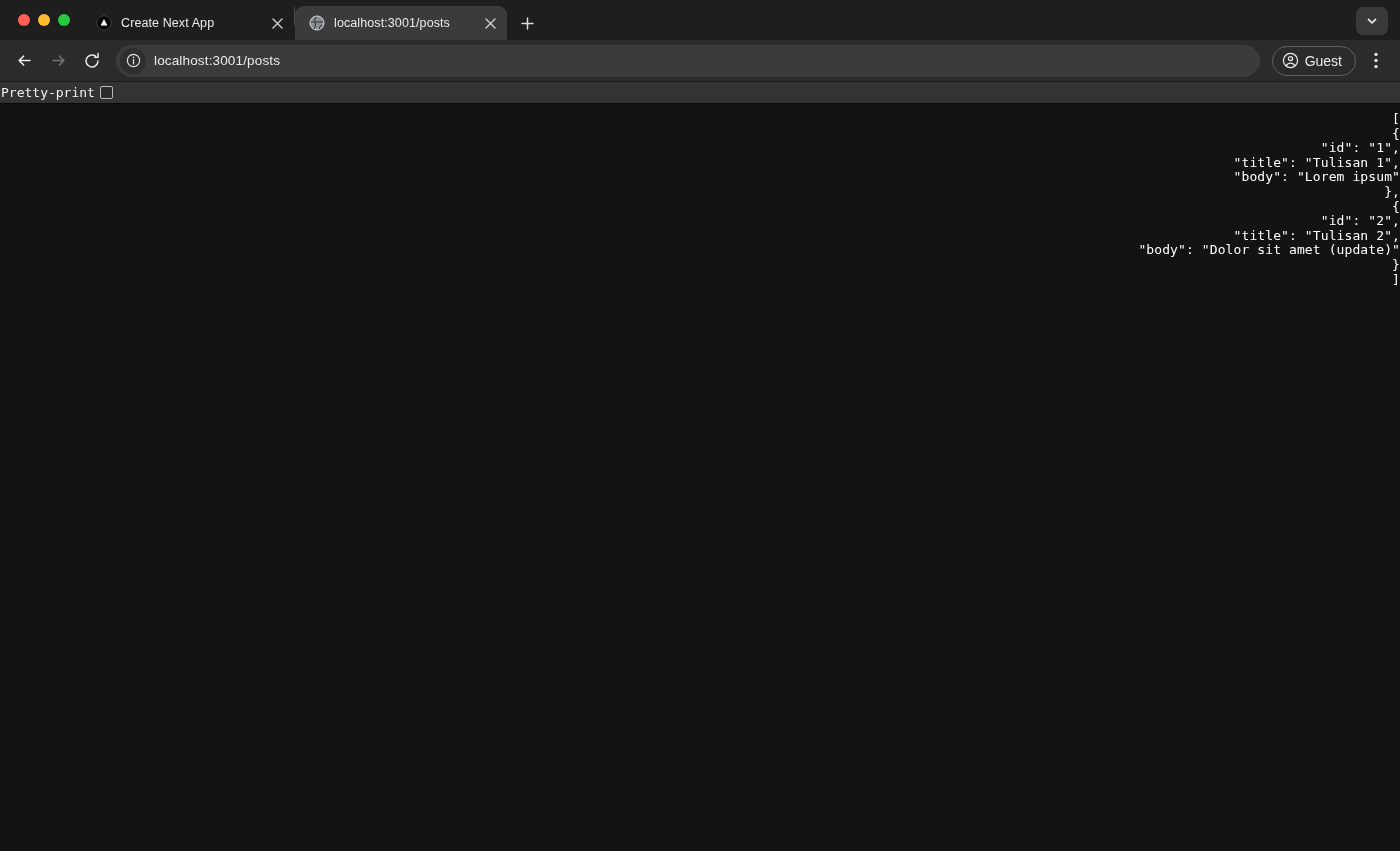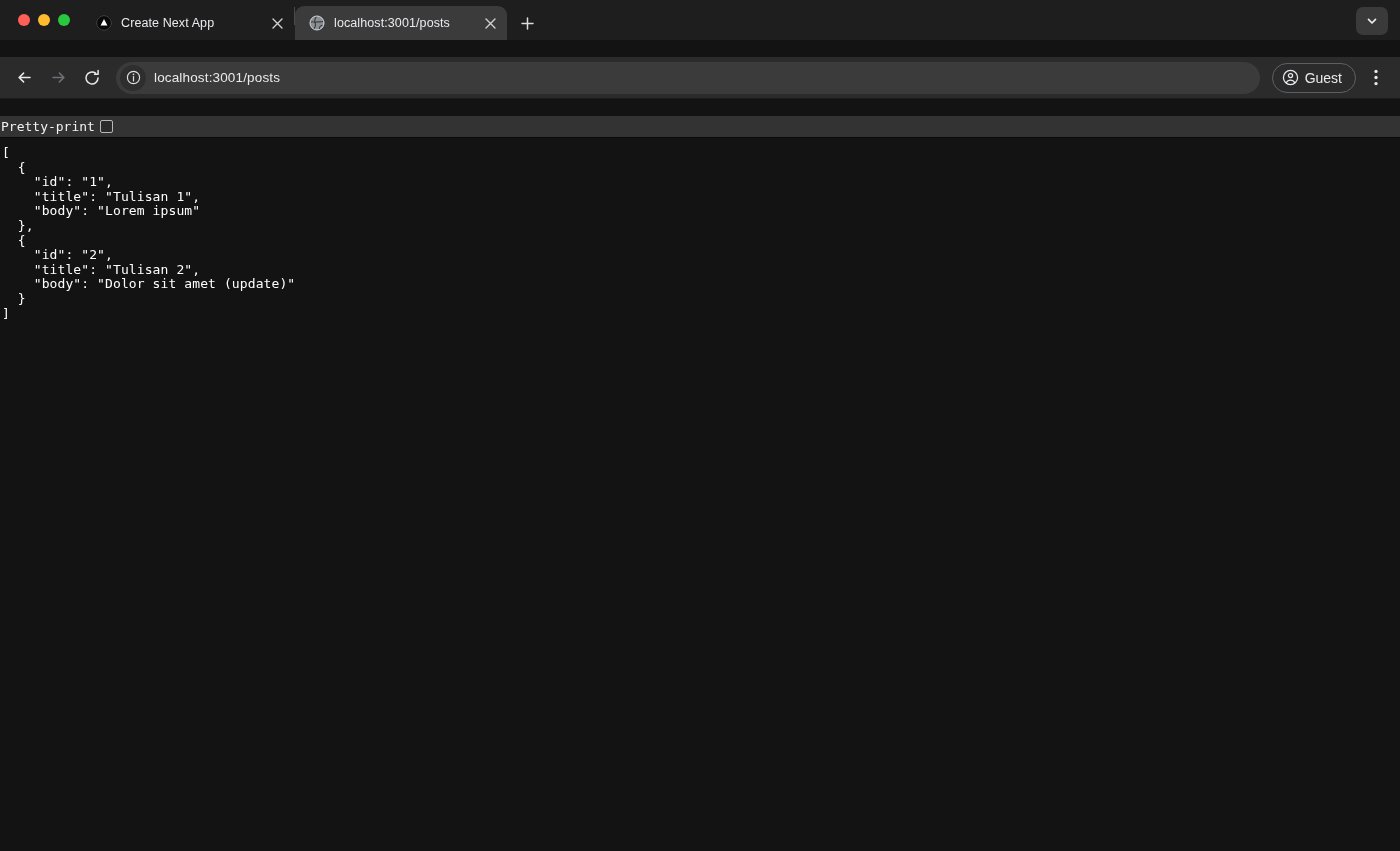--- a/index.html
+++ b/index.html
@@ -11,21 +11,20 @@
     font-family: "Liberation Sans", sans-serif;
   }
 
   
   .browser {
     width: 1400px;
     height: 851px;
     display: flex;
     flex-direction: column;
     background: #131313;
-    gap: 17px;
   }
 
   
   .tabstrip {
     height: 40px;
     background: #1e1e1e;
     display: flex;
     align-items: flex-end;
     position: relative;
     flex: 0 0 40px;
@@ -174,20 +173,21 @@
     flex: 0 0 28px;
   }
 
   
   .jsonview {
     flex: 1 1 auto;
     background: #131313;
     display: flex;
     flex-direction: column;
     overflow: hidden;
+    text-align: right;
   }
   .pretty-bar {
     height: 22px;
     flex: 0 0 22px;
     background: #333333;
     border-bottom: 1px solid #0a0a0a;
     display: flex;
     align-items: center;
     padding-left: 1px;
     gap: 5px;

